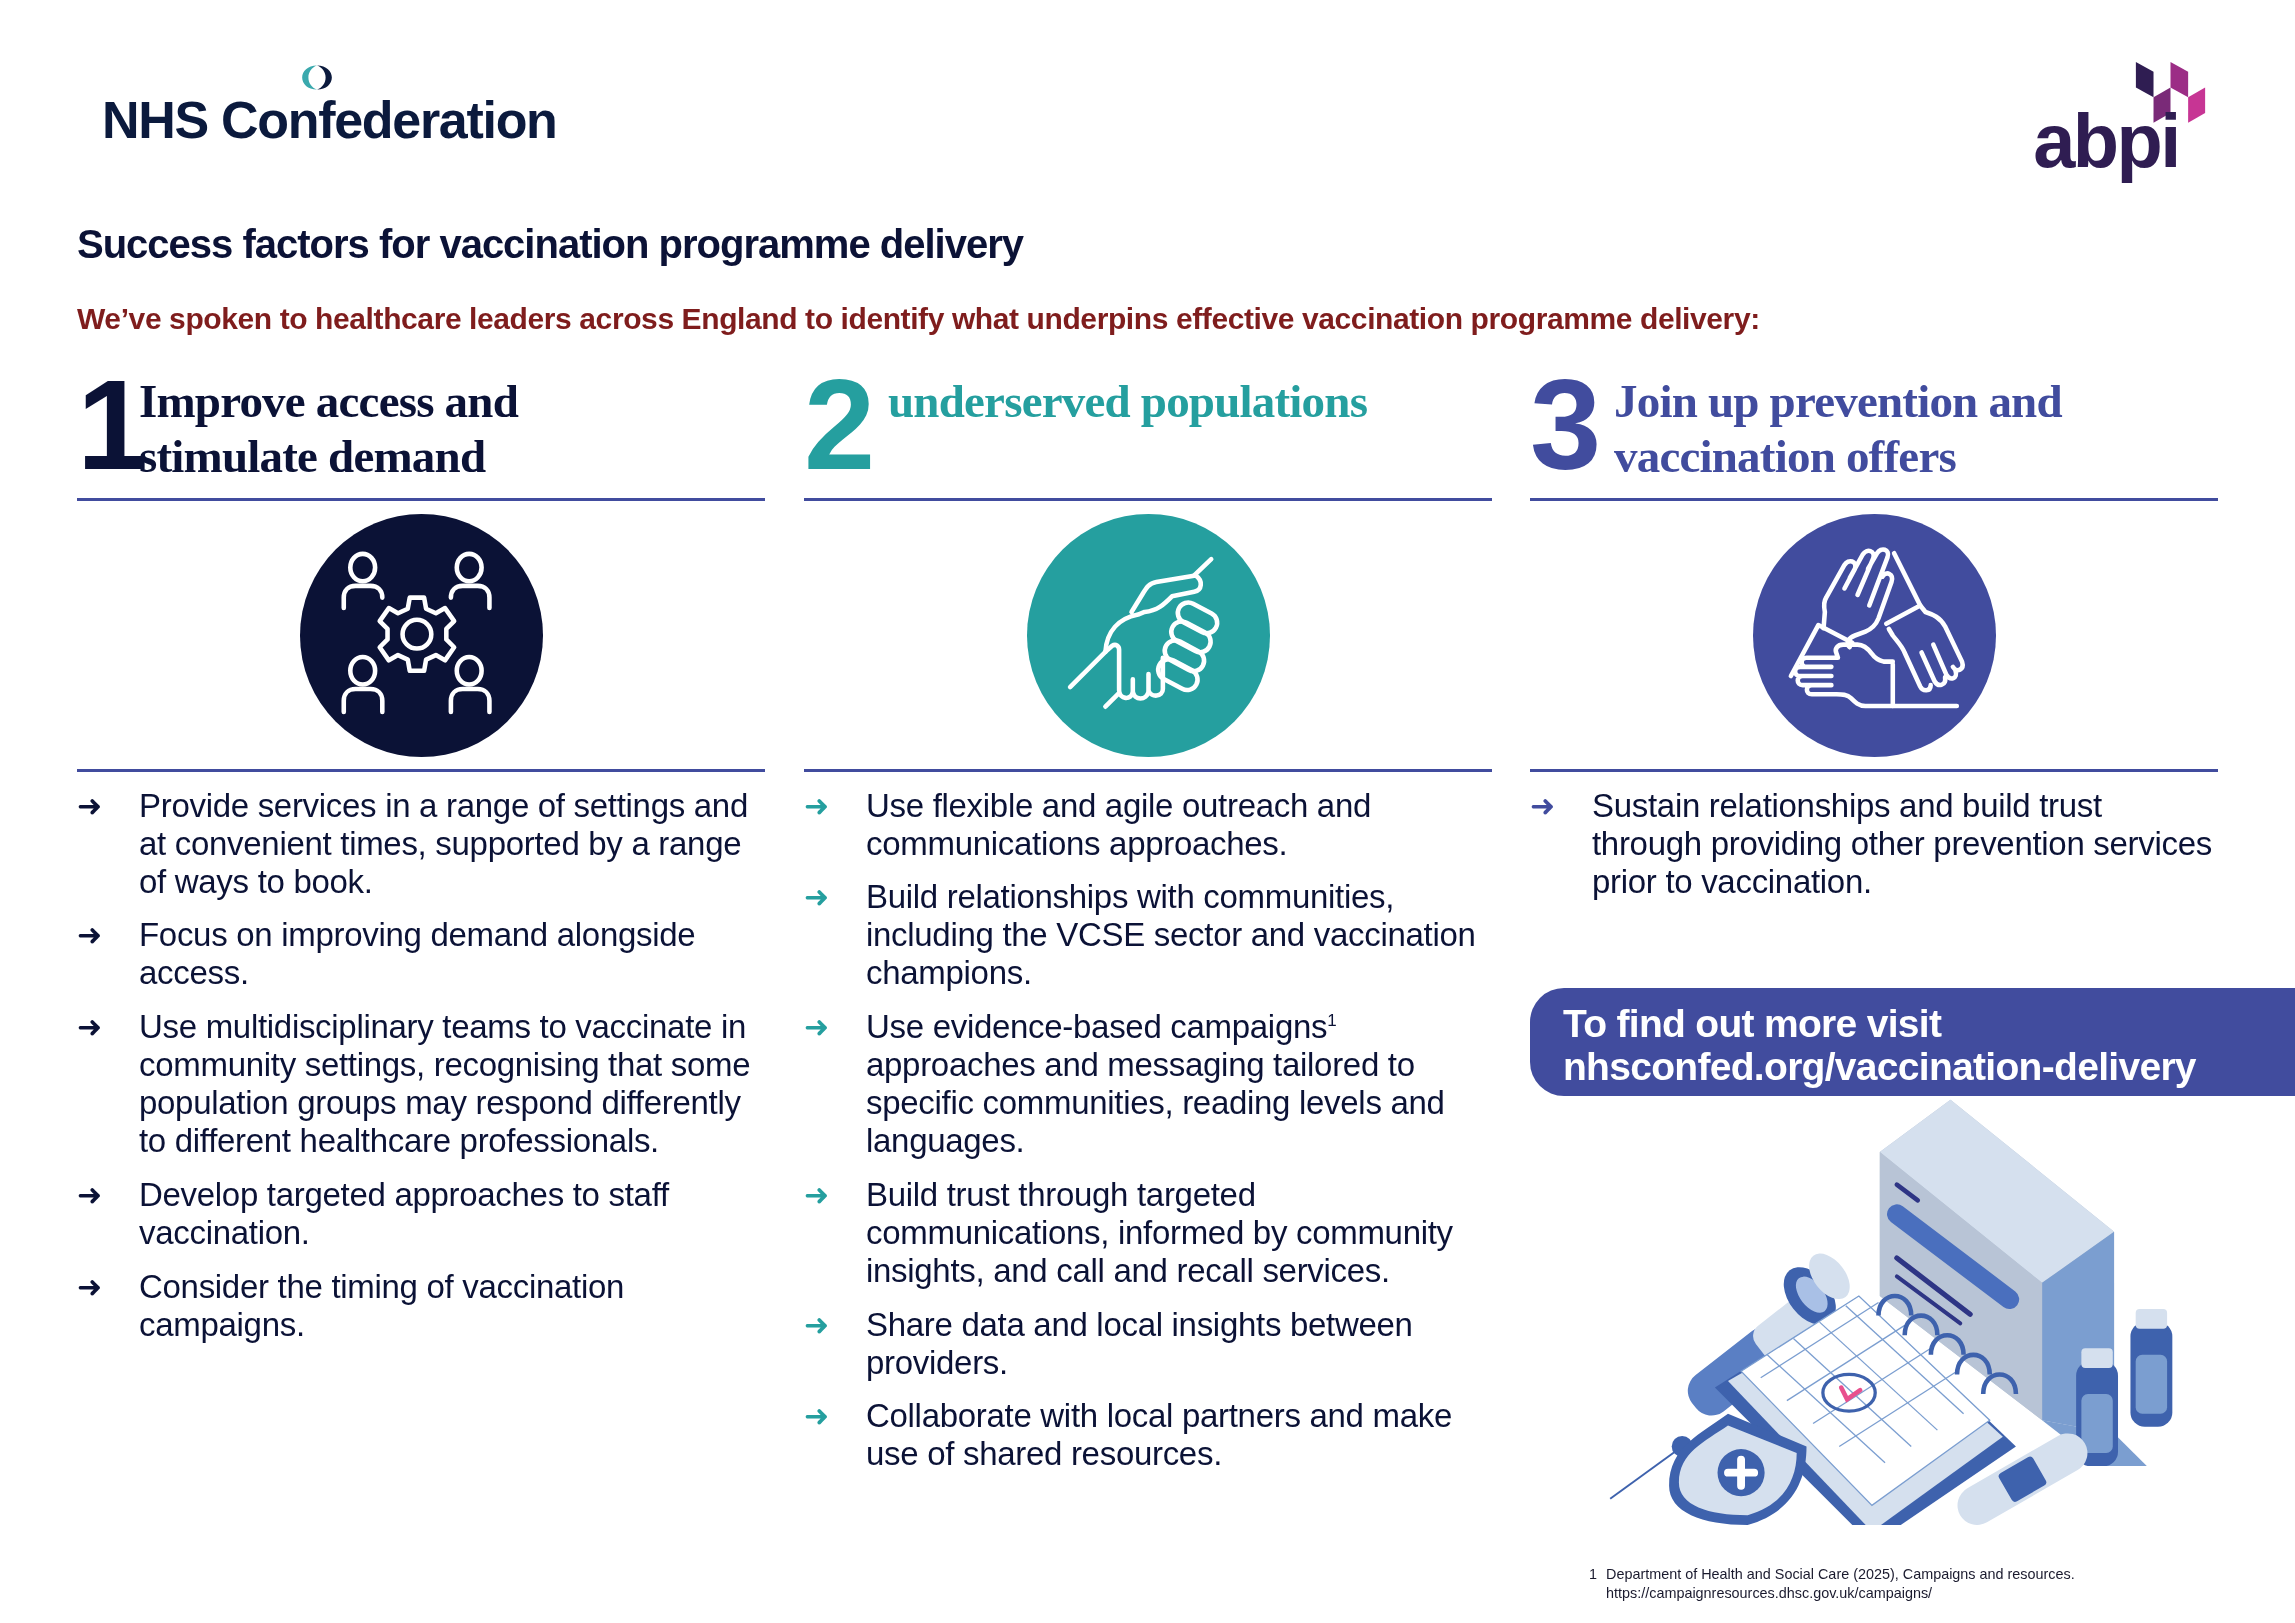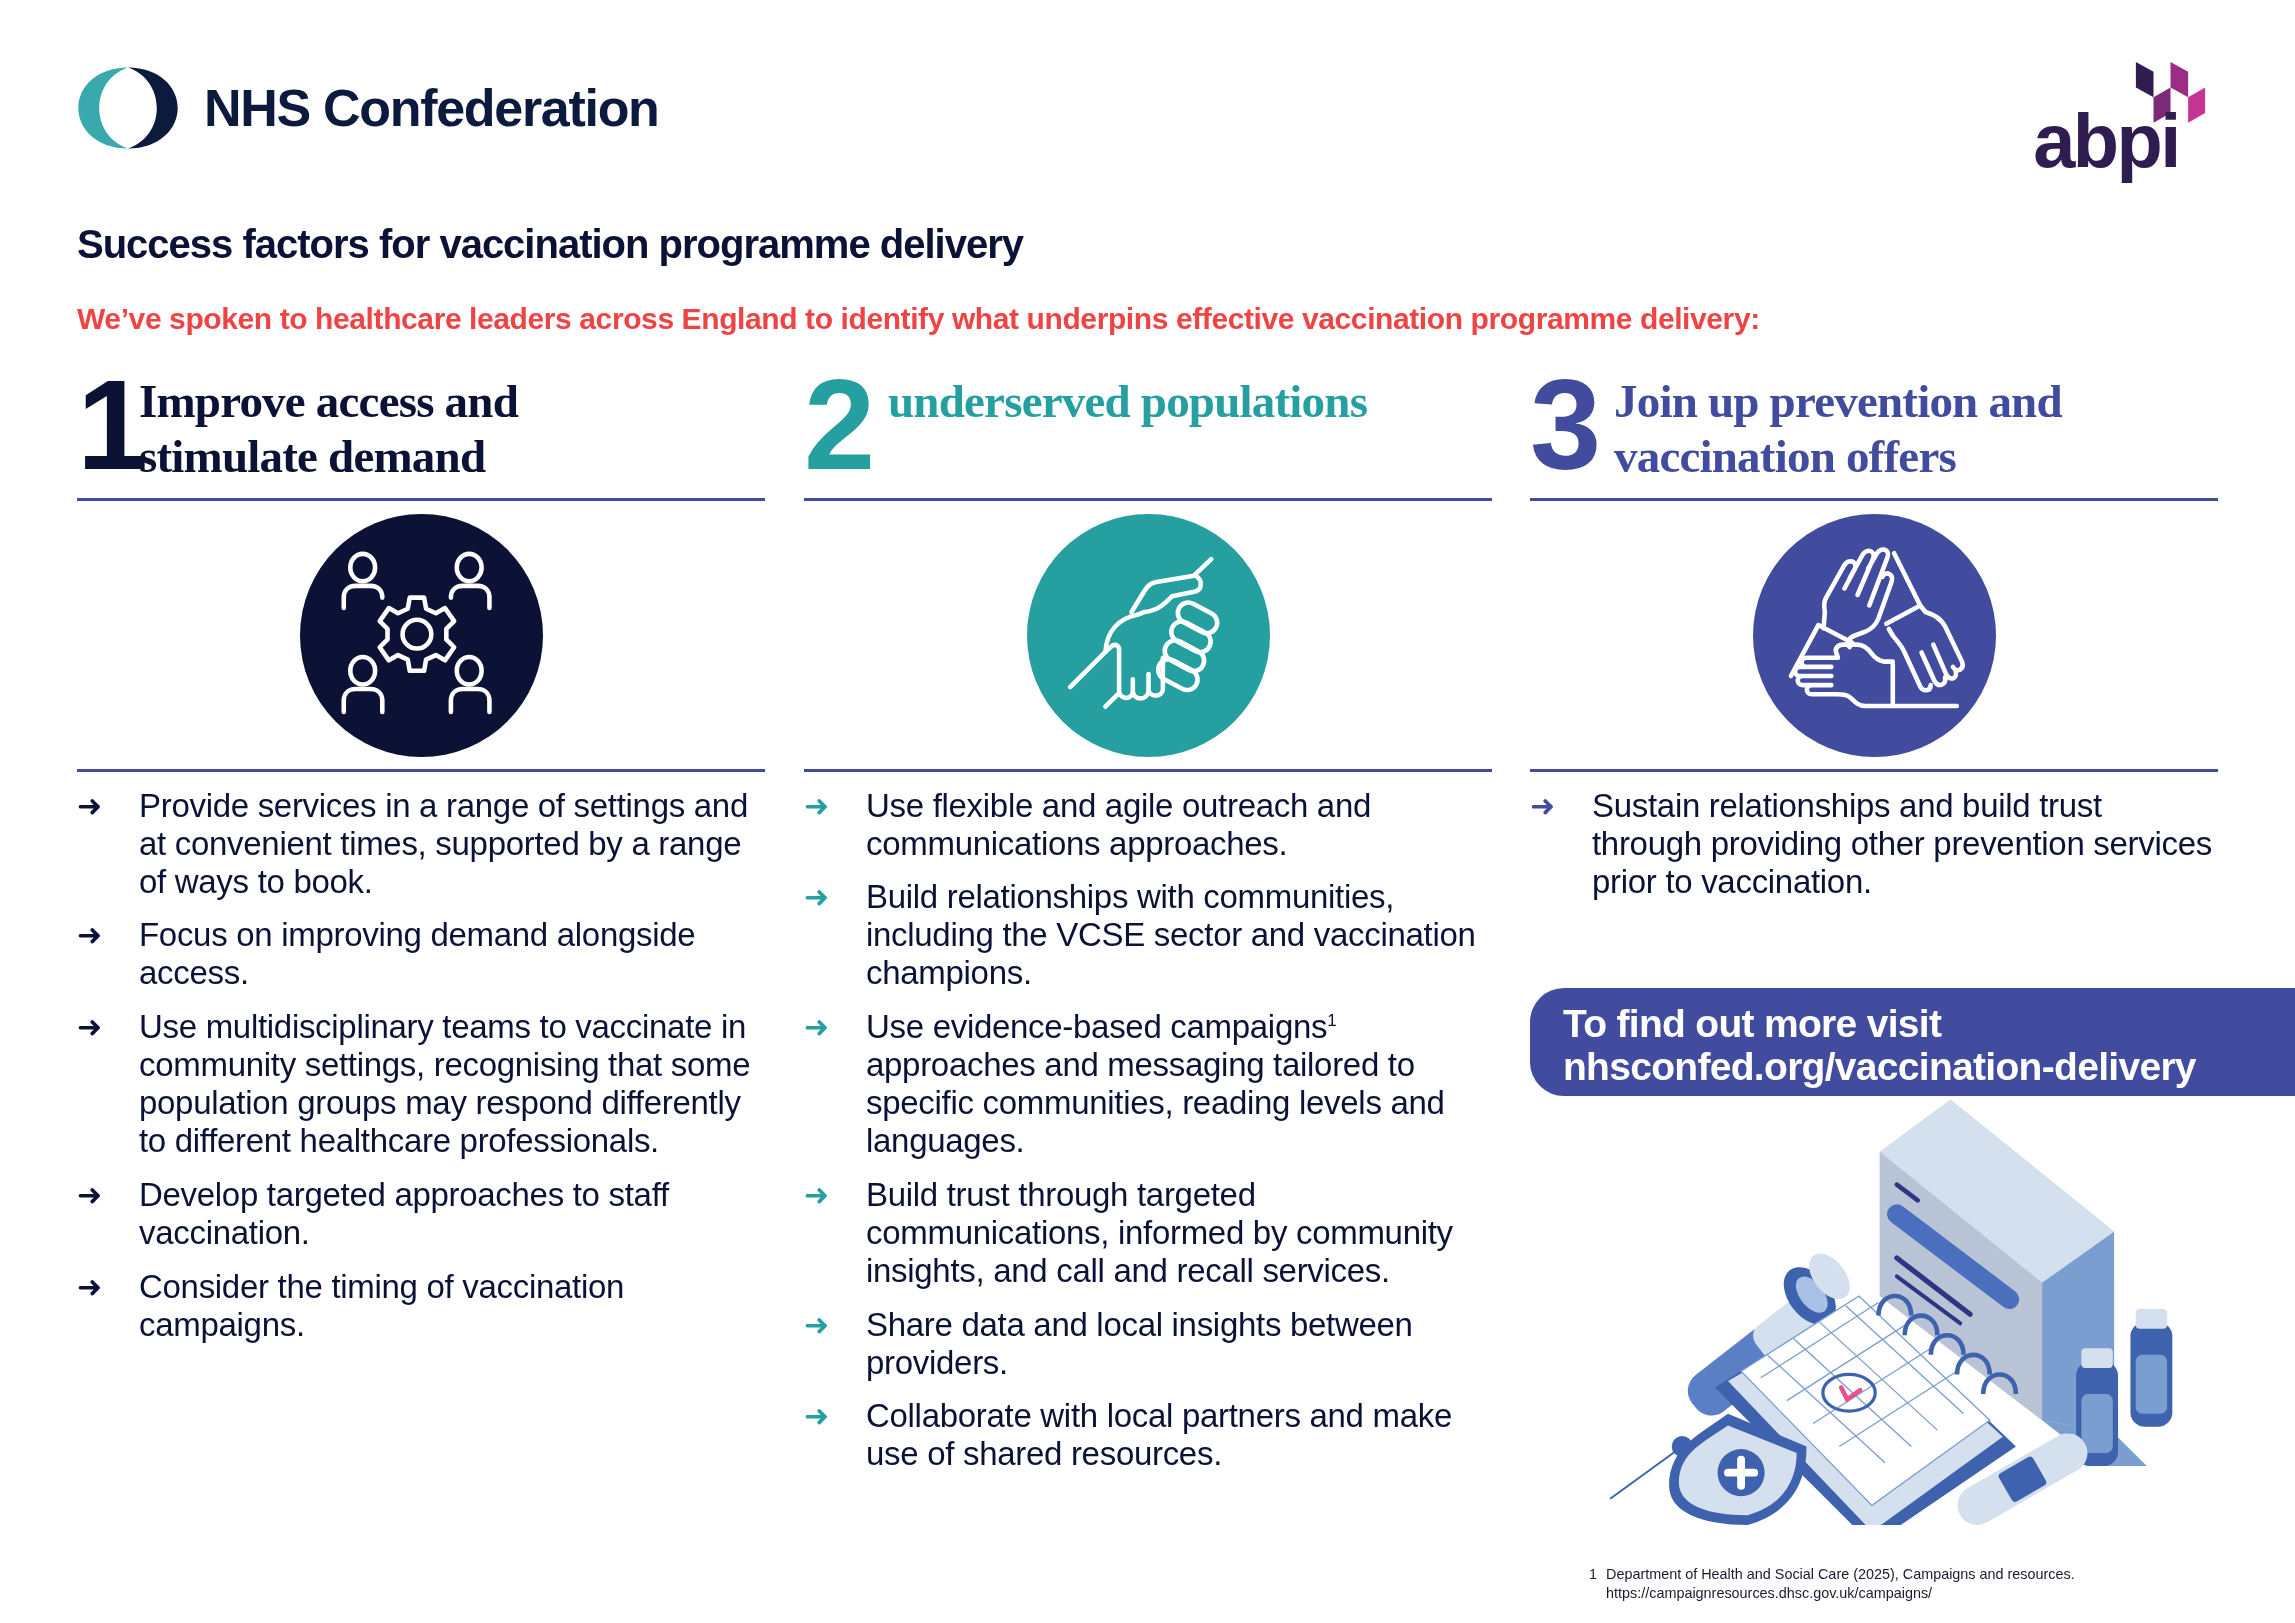--- a/index.html
+++ b/index.html
@@ -1,31 +1,31 @@
 <!DOCTYPE html>
 <html style="font-size:10.5px"><head>
 <meta charset="utf-8">
 <style>
   html, body { margin: 0; padding: 0; background: #ffffff; }
   body {
     width: 2295px; height: 1623px; position: relative; overflow: hidden;
     font-family: "Liberation Sans", "DejaVu Sans", sans-serif;
     color: #0b1236;
   }
-  .abs { position: absolute; }
+  .abs { position: absolute; flex-direction: column; }
 
   
   .nhs-logo { left: 77px; top: 65px; height: 85px; display: flex; align-items: center; }
   .nhs-logo svg { width: 102px; height: 84px; }
   .nhs-logo .name { font-size: 52px; font-weight: 700; letter-spacing: -1.3px; margin-left: 25px; color: #0b1a3d; }
   .abpi-logo { left: 2002px; top: 54px; width: 209px; height: 131px; }
 
   
   .title { left: 77px; top: 222px; font-size: 40px; font-weight: 700; letter-spacing: -1px; color: #0b1236; white-space: nowrap; }
-  .subtitle { left: 77px; top: 302px; font-size: 30px; font-weight: 700; letter-spacing: -0.4px; color: #ef4444; white-space: nowrap; }
+  .subtitle { left: 77px; top: 302px; font-size: 30px; font-weight: 700; letter-spacing: -0.4px; color: #7f1d1d; white-space: nowrap; }
 
   
   .col { position: absolute; top: 373px; width: 688px; }
   .col1 { left: 77px; }
   .col2 { left: 804px; }
   .col3 { left: 1530px; }
 
   .head { display: flex; align-items: flex-start; height: 115px; }
   .num { font-size: 128px; font-weight: 700; line-height: 98px; margin-top: 3.3px; letter-spacing: -3.9px; width: 62px; }
   .col2 .num, .col3 .num { width: 84px; }

